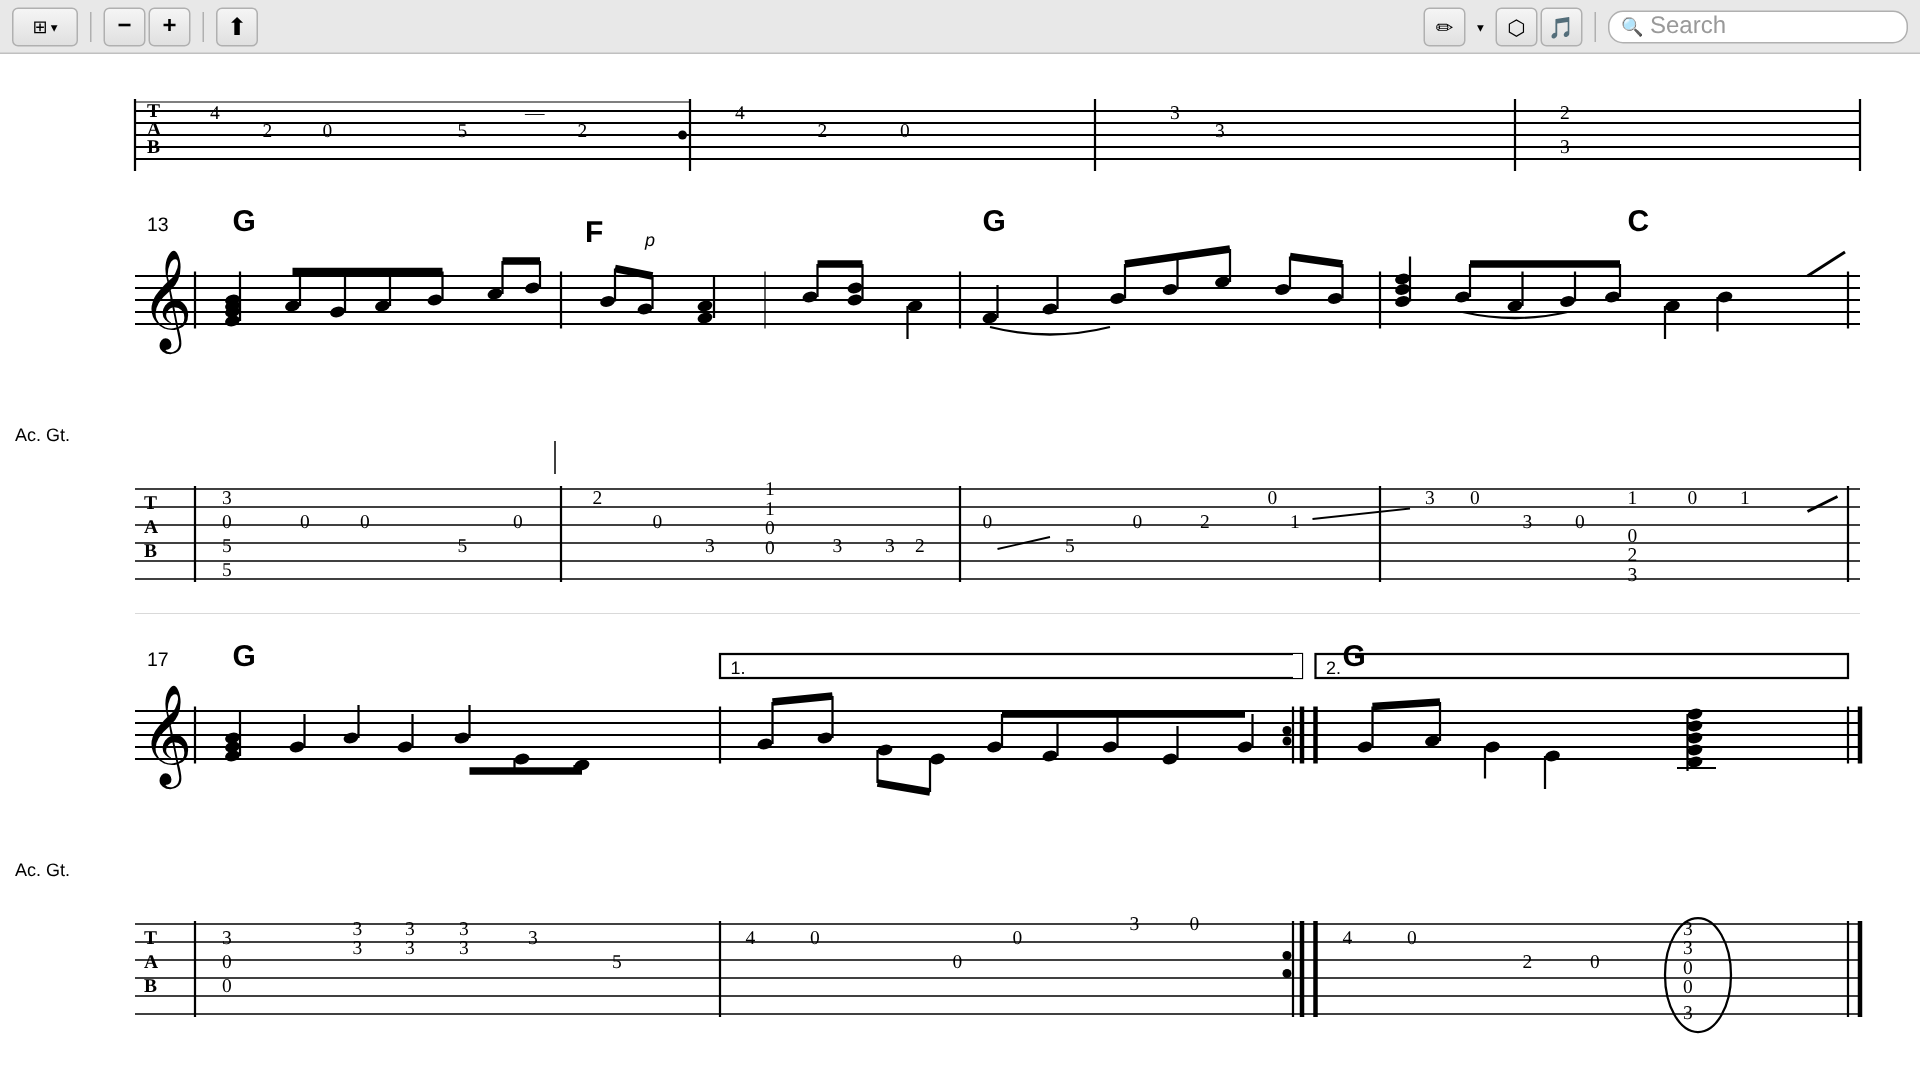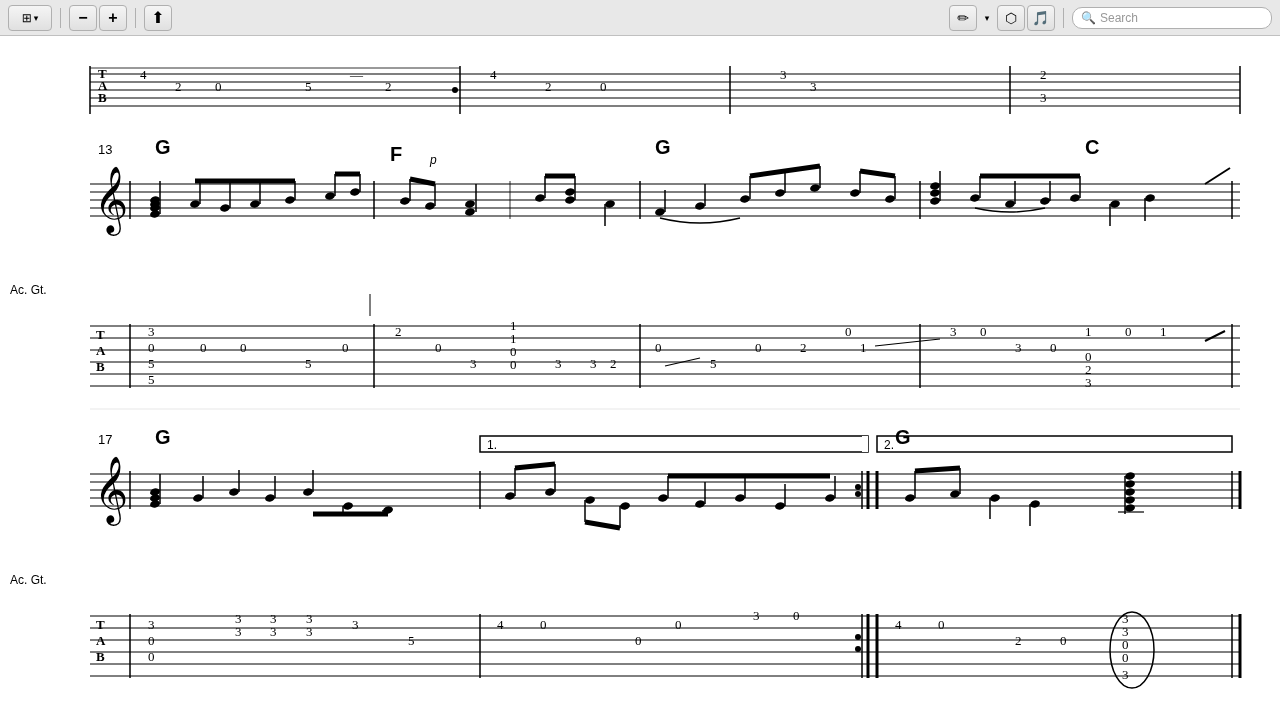--- a/index.html
+++ b/index.html
@@ -123,21 +123,21 @@
   <div class="toolbar-spacer"></div>
   <div class="toolbar-group">
     <div class="toolbar-btn">✏</div>
     <div class="toolbar-btn" style="width:16px;border:none;background:transparent;font-size:9px;">▾</div>
     <div class="toolbar-btn">⬡</div>
     <div class="toolbar-btn">🎵</div>
   </div>
   <div class="toolbar-separator"></div>
   <div class="search-box">
     <span style="font-size:12px;">🔍</span>
-    <span style="color:#999;font-size:12px;">Search</span>
+    <span style="color:#999;font-size:16px;">Search</span>
   </div>
 </div>
 
 <div id="main">
   <div class="sheet-music">
     <svg class="score" viewBox="0 0 1280 684">
 
       <line x1="90" y1="38" x2="1240" y2="38" stroke="#000" stroke-width="1.2"></line>
       <line x1="90" y1="46" x2="1240" y2="46" stroke="#000" stroke-width="1.2"></line>
       <line x1="90" y1="54" x2="1240" y2="54" stroke="#000" stroke-width="1.2"></line>

